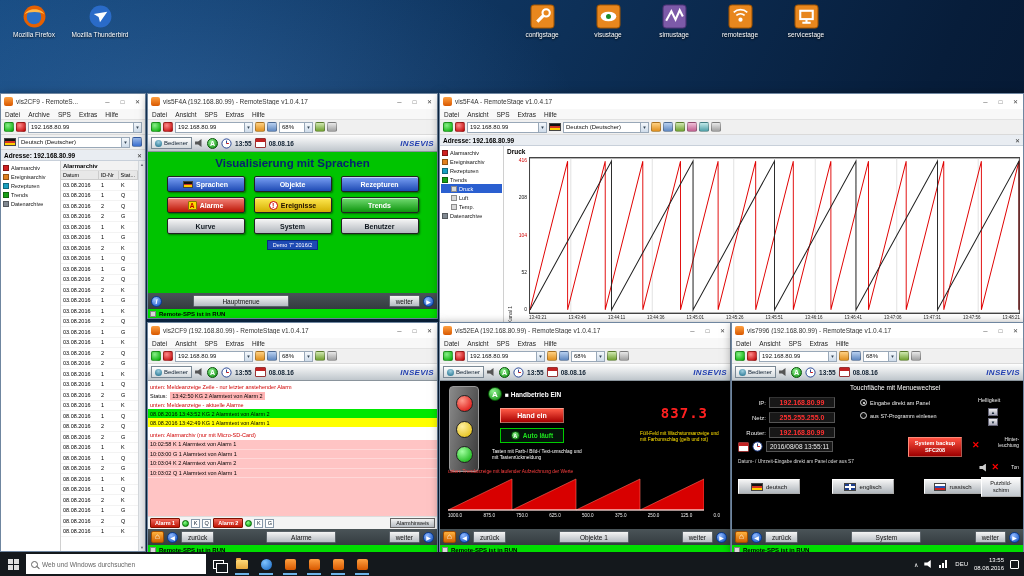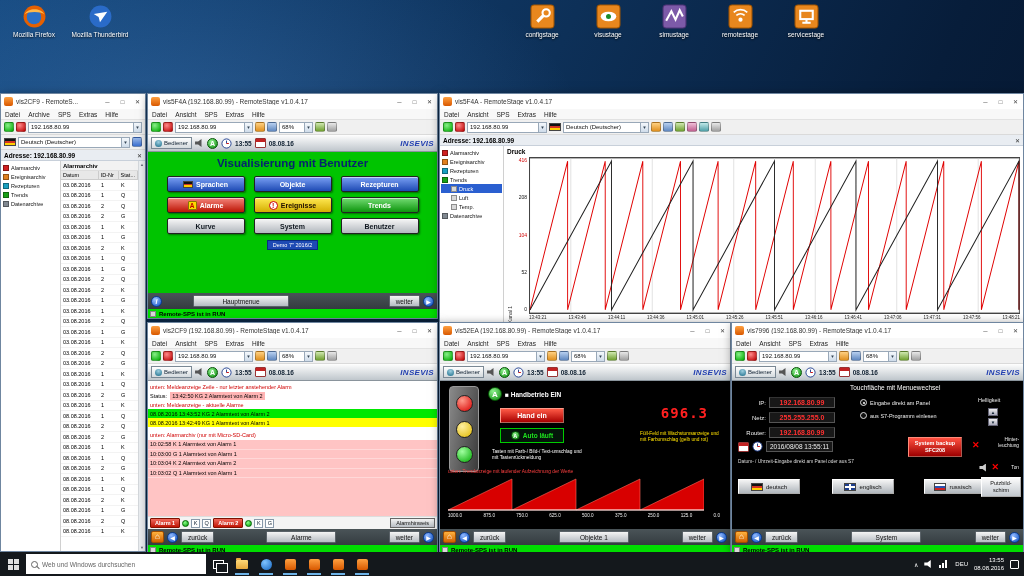--- a/index.html
+++ b/index.html
@@ -550,21 +550,21 @@
           <circle cx="6" cy="6" r="5" fill="#fff" stroke="#1a3a8c"></circle>
           <line x1="6" y1="6" x2="6" y2="2.8" stroke="#1a3a8c"></line>
           <line x1="6" y1="6" x2="8.6" y2="6" stroke="#c00"></line>
         </svg>
       <span class="hmitime">13:55</span>
       <span class="dcal"></span>
       <span class="hmitime">08.08.16</span>
       <span class="brand">INSEVIS</span>
     </div>
     <div class="vscreen">
-      <div class="vtitle">Visualisierung mit Benutzer</div>
+      <div class="vtitle">Visualisierung mit Sprachen</div>
       <div class="vgrid">
         <div class="vbtn vb-blue">
             <span class="flagic f-de" style="width:10px;height:7px"></span>
             <span>Sprachen</span>
           </div>
         <div class="vbtn vb-blue">
             <span>Objekte</span>
           </div>
         <div class="vbtn vb-blue">
             <span>Rezepturen</span>
@@ -892,21 +892,21 @@
         </div>
       <div class="wlabel" style="left:48px;top:6px">
         <span class="aic" style="width:14px;height:14px;font-size:8px">A</span>
         <span>■ Handbetrieb EIN</span>
       </div>
       <div class="hbtn" style="left:60px;top:27px">Hand ein</div>
       <div class="abtn" style="left:60px;top:47px">
         <span class="aic">A</span>
         <span>Auto läuft</span>
       </div>
-      <div class="segval" style="right:22px;top:24px">696.3</div>
+      <div class="segval" style="right:22px;top:24px">837.3</div>
       <div class="tiny" style="left:200px;top:50px;width:82px;color:#ffe000">Füll-Feld mit Wachstumsanzeige und mit Farbumschlag (gelb und rot)</div>
       <div class="tiny" style="left:52px;top:68px;width:96px;color:#fff">Tasten mit Farb-/ Bild-/ Text-umschlag und mit Tastenrückmeldung</div>
       <div class="tiny" style="left:8px;top:88px;width:270px;color:#ff4040">unten: Trendanzeige mit laufender Aufzeichnung der Werte</div>
       <svg id="svg-obj" class="objchart" viewBox="0 0 256 34" preserveAspectRatio="none">
           <path d="M 0 33 L 64.0 2 L 64.0 33 L 128.0 2 L 128.0 33 L 192.0 2 L 192.0 33 L 256.0 2 L 256.0 33 Z" fill="#d80000" stroke="#ff6a5a" stroke-width="0.6"></path>
           <line x1="0" y1="33" x2="256" y2="33" stroke="#fff" stroke-width="1"></line>
         </svg>
       <div class="xrow">
 
       <span>1000.0</span>

